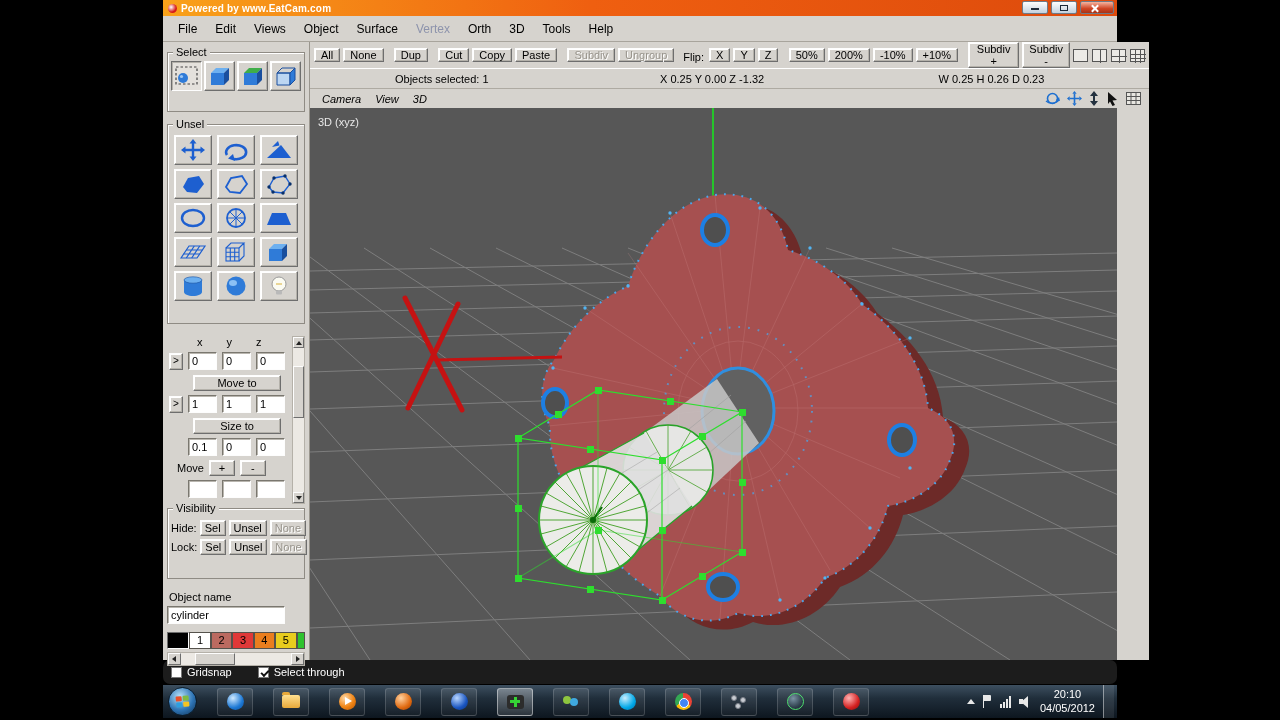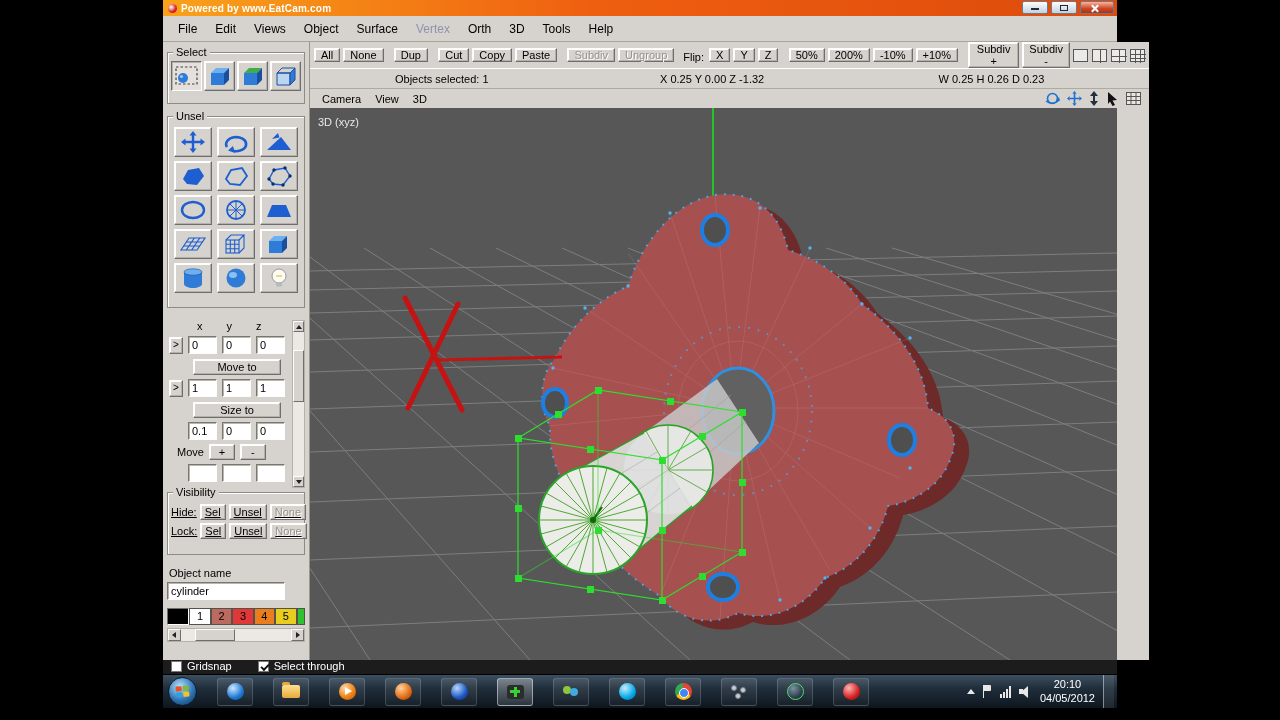--- a/index.html
+++ b/index.html
@@ -17,21 +17,21 @@
 .glyph-x1,.glyph-x2{position:absolute;left:13px;top:2px;width:2px;height:9px;background:#fff;}
 .glyph-x1{transform:rotate(45deg);} .glyph-x2{transform:rotate(-45deg);}
 
 .menubar{height:26px;background:#d6d3ce;border-bottom:1px solid #a8a49c;display:flex;align-items:center;padding-left:6px;font-size:12px;color:#000;}
 .menu-item{padding:4px 9px;}
 .menu-item.disabled{color:#8d93ac;}
 
 .main-row{display:flex;height:618px;}
 
 .sidepanel{width:147px;background:#d6d3ce;font-size:11px;position:relative;padding:10px 4px 0 4px;border-right:1px solid #9a968e;}
-.group{border:1px solid #8f8b84;box-shadow:1px 1px 0 #ffffff inset;position:relative;padding:8px 3px 12px 3px;margin-bottom:12px;text-decoration:underline;}
+.group{border:1px solid #8f8b84;box-shadow:1px 1px 0 #ffffff inset;position:relative;padding:8px 3px 20px 3px;margin-bottom:12px;}
 .group-label{position:absolute;top:-7px;left:5px;background:#d6d3ce;padding:0 3px;font-size:11px;color:#000;}
 .tool-row{display:flex;gap:2px;justify-content:center;}
 .tool-grid{display:grid;grid-template-columns:repeat(3,1fr);gap:4px 5px;padding:2px 3px;}
 .tool-btn{height:30px;background:#d6d3ce;border:1px solid;border-color:#fdfdfd #6e6e6e #6e6e6e #fdfdfd;box-shadow:inset -1px -1px 0 #b4b1aa,inset 1px 1px 0 #fff;display:flex;align-items:center;justify-content:center;padding:0;cursor:pointer;}
 .tool-row .tool-btn{width:33px;}
 .tool-btn.active{border-color:#6e6e6e #fdfdfd #fdfdfd #6e6e6e;box-shadow:inset 1px 1px 0 #b4b1aa;background:#e4e1dc;}
 .b3{background:#d6d3ce;border:1px solid;border-color:#fdfdfd #6e6e6e #6e6e6e #fdfdfd;box-shadow:inset -1px -1px 0 #b4b1aa,inset 1px 1px 0 #fff;font-size:11px;font-family:"Liberation Sans",sans-serif;color:#000;padding:1px 5px;cursor:pointer;}
 .b3.disabled{color:#97938b;text-shadow:1px 1px 0 #fff;}
 .tbox{background:#fff;border:1px solid;border-color:#7a776f #fdfdfd #fdfdfd #7a776f;box-shadow:inset 1px 1px 0 #b9b6af;font-size:11px;font-family:"Liberation Sans",sans-serif;padding:0 3px;height:18px;}
 .coord-area{position:relative;height:168px;margin-bottom:4px;padding-right:14px;overflow:hidden;}
@@ -71,26 +71,26 @@
 .layout-ico .v{position:absolute;left:7px;top:0;width:1px;height:13px;background:#555;}
 .layout-ico .h{position:absolute;left:0;top:6px;width:15px;height:1px;background:#555;}
 .layout-ico .v2{position:absolute;left:4px;top:0;width:1px;height:13px;background:#555;}
 .layout-ico .v3{position:absolute;left:9px;top:0;width:1px;height:13px;background:#555;}
 .layout-ico .h2{position:absolute;left:0;top:4px;width:15px;height:1px;background:#555;}
 .layout-ico .h3{position:absolute;left:0;top:8px;width:15px;height:1px;background:#555;}
 .statusbar{height:20px;background:#d6d3ce;border-top:1px solid #fff;font-size:11px;color:#000;position:relative;}
 .statusbar span{position:absolute;top:4px;}
 .st-sel{left:85px;} .st-pos{left:350px;} .st-size{right:105px;}
 .vp-header{height:20px;background:#d6d3ce;border-top:1px solid #aeaaa2;display:flex;align-items:center;font-size:11px;padding-left:6px;gap:2px;}
-.vp-menu-item{padding:2px 6px;}
+.vp-menu-item{padding:2px 6px;font-style:italic;}
 .vp-icons{margin-left:auto;display:flex;align-items:center;gap:7px;padding-right:8px;}
 .vp-canvas{position:relative;width:807px;height:552px;background:#575757;overflow:hidden;}
 .vp-label{position:absolute;left:8px;top:8px;color:#e8e8e8;font-size:11px;}
 
-.checkbar{height:14px;background:#1c1c1c;display:flex;align-items:flex-start;gap:26px;padding-left:8px;font-size:11px;color:#fff;}
+.checkbar{height:24px;background:#1c1c1c;display:flex;align-items:center;gap:26px;padding-left:8px;font-size:11px;color:#fff;border-radius:7px;}
 .cb-item{display:flex;align-items:center;gap:5px;}
 .cbox{width:11px;height:11px;background:#fff;border:1px solid #777;position:relative;}
 .cbox.checked::after{content:"";position:absolute;left:2px;top:2px;width:6px;height:3px;border-left:2px solid #111;border-bottom:2px solid #111;transform:rotate(-45deg);}
 
 .taskbar{height:34px;background:linear-gradient(#3d4f60,#202e3b 40%,#0d161f);border-top:1px solid #000;display:flex;align-items:center;padding-left:5px;gap:20px;}
 .orb{width:29px;height:29px;border-radius:50%;background:radial-gradient(circle at 40% 32%,#b7e3fa,#2e74b5 55%,#0f2f4e);border:1px solid #0a1b2a;display:flex;align-items:center;justify-content:center;}
 .flag{width:13px;height:11px;display:grid;grid-template-columns:1fr 1fr;grid-template-rows:1fr 1fr;gap:1px;transform:rotate(-6deg);}
 .flag span{border-radius:1px;}
 .fl-r{background:#e8502a;} .fl-g{background:#7fbb42;} .fl-b{background:#2e9fe0;} .fl-y{background:#f5c422;}
 .task-ico{width:36px;height:28px;border-radius:3px;border:1px solid rgba(255,255,255,.16);background:linear-gradient(rgba(255,255,255,.10),rgba(255,255,255,.03));display:flex;align-items:center;justify-content:center;cursor:pointer;}

